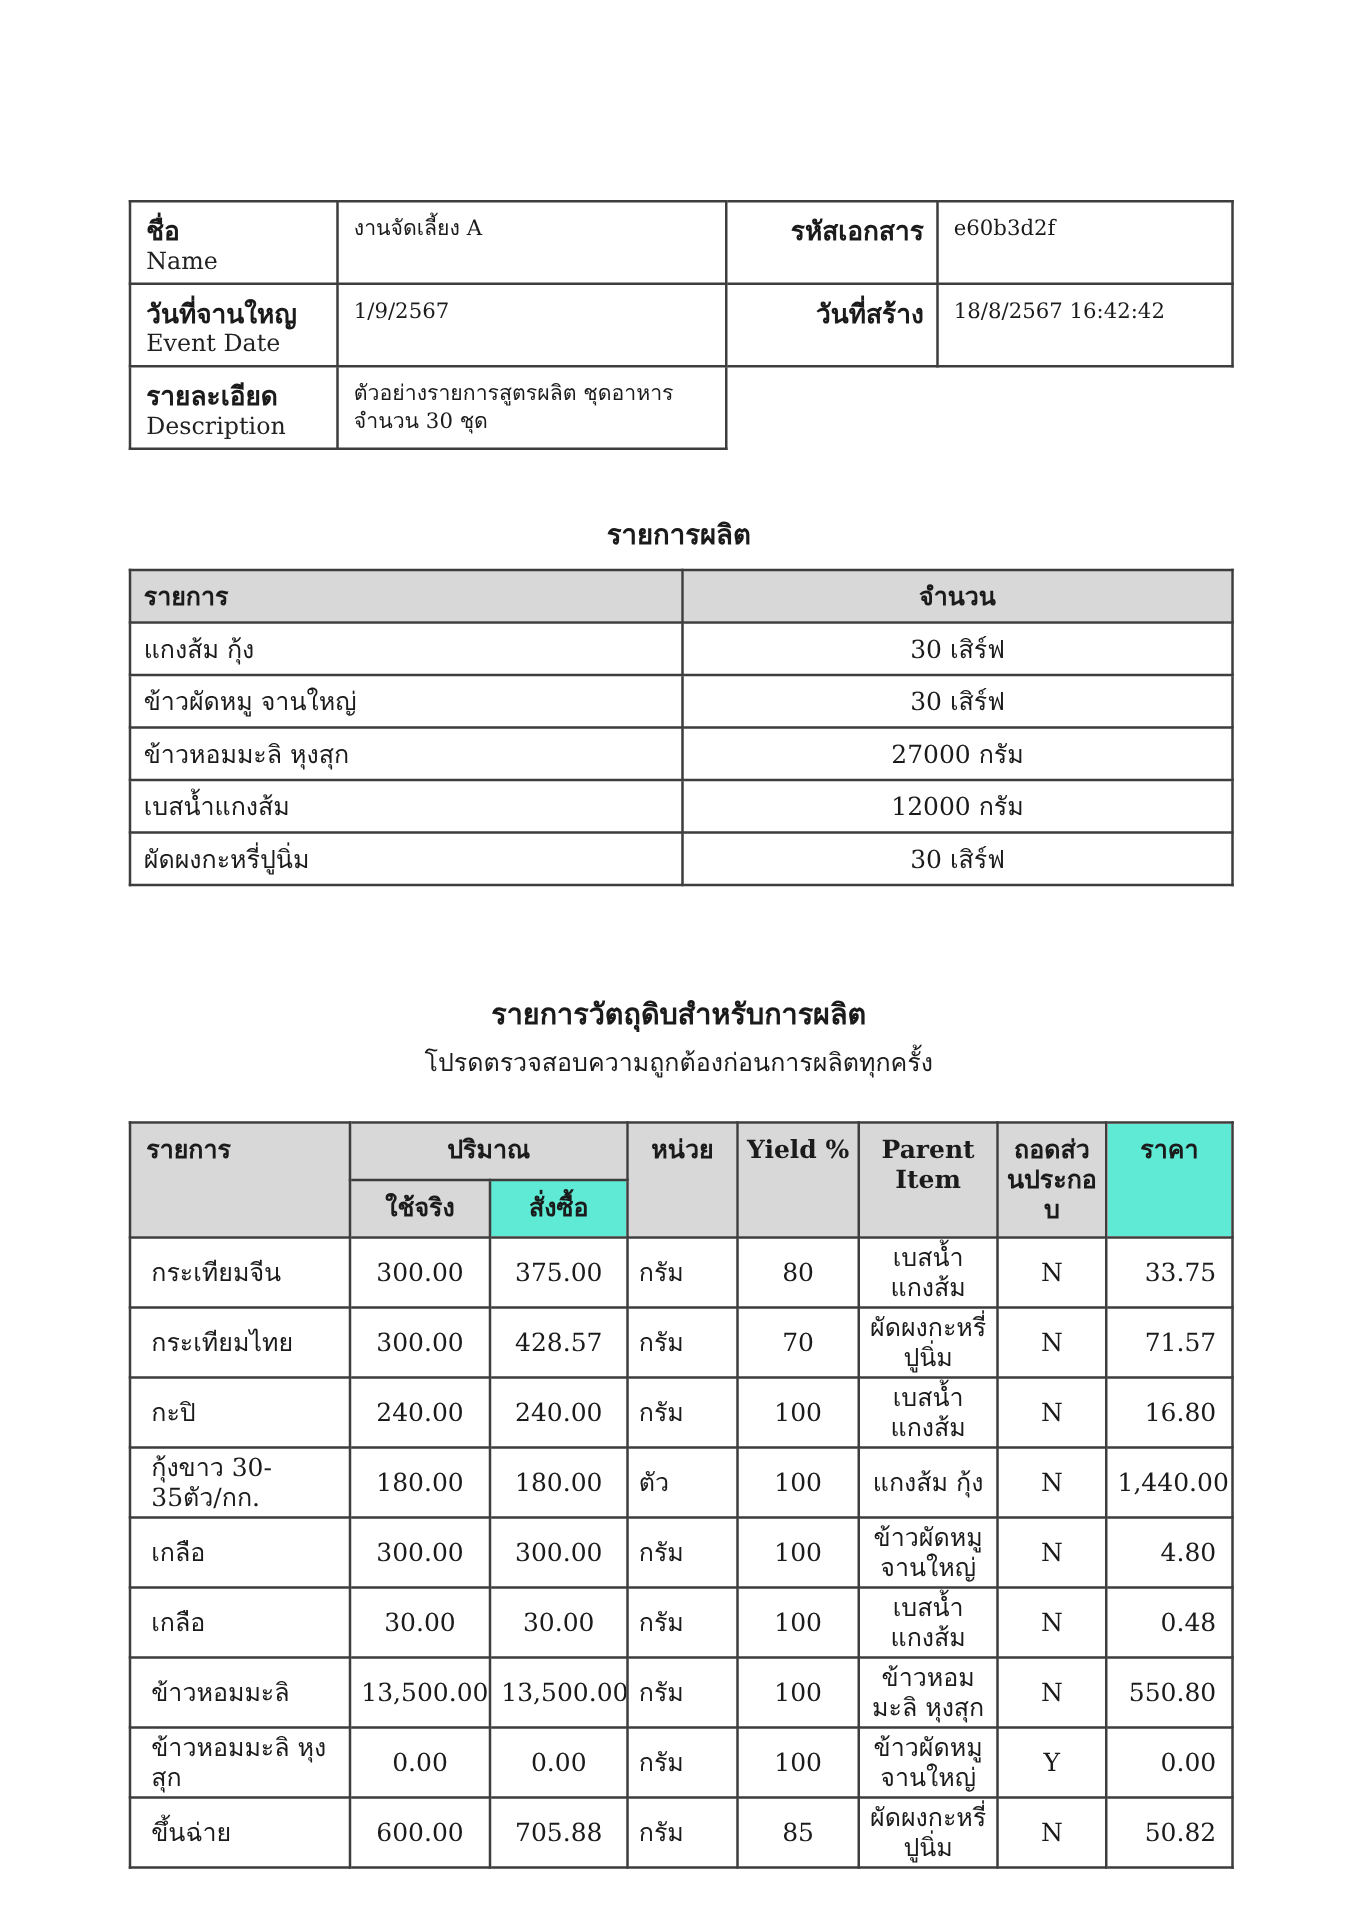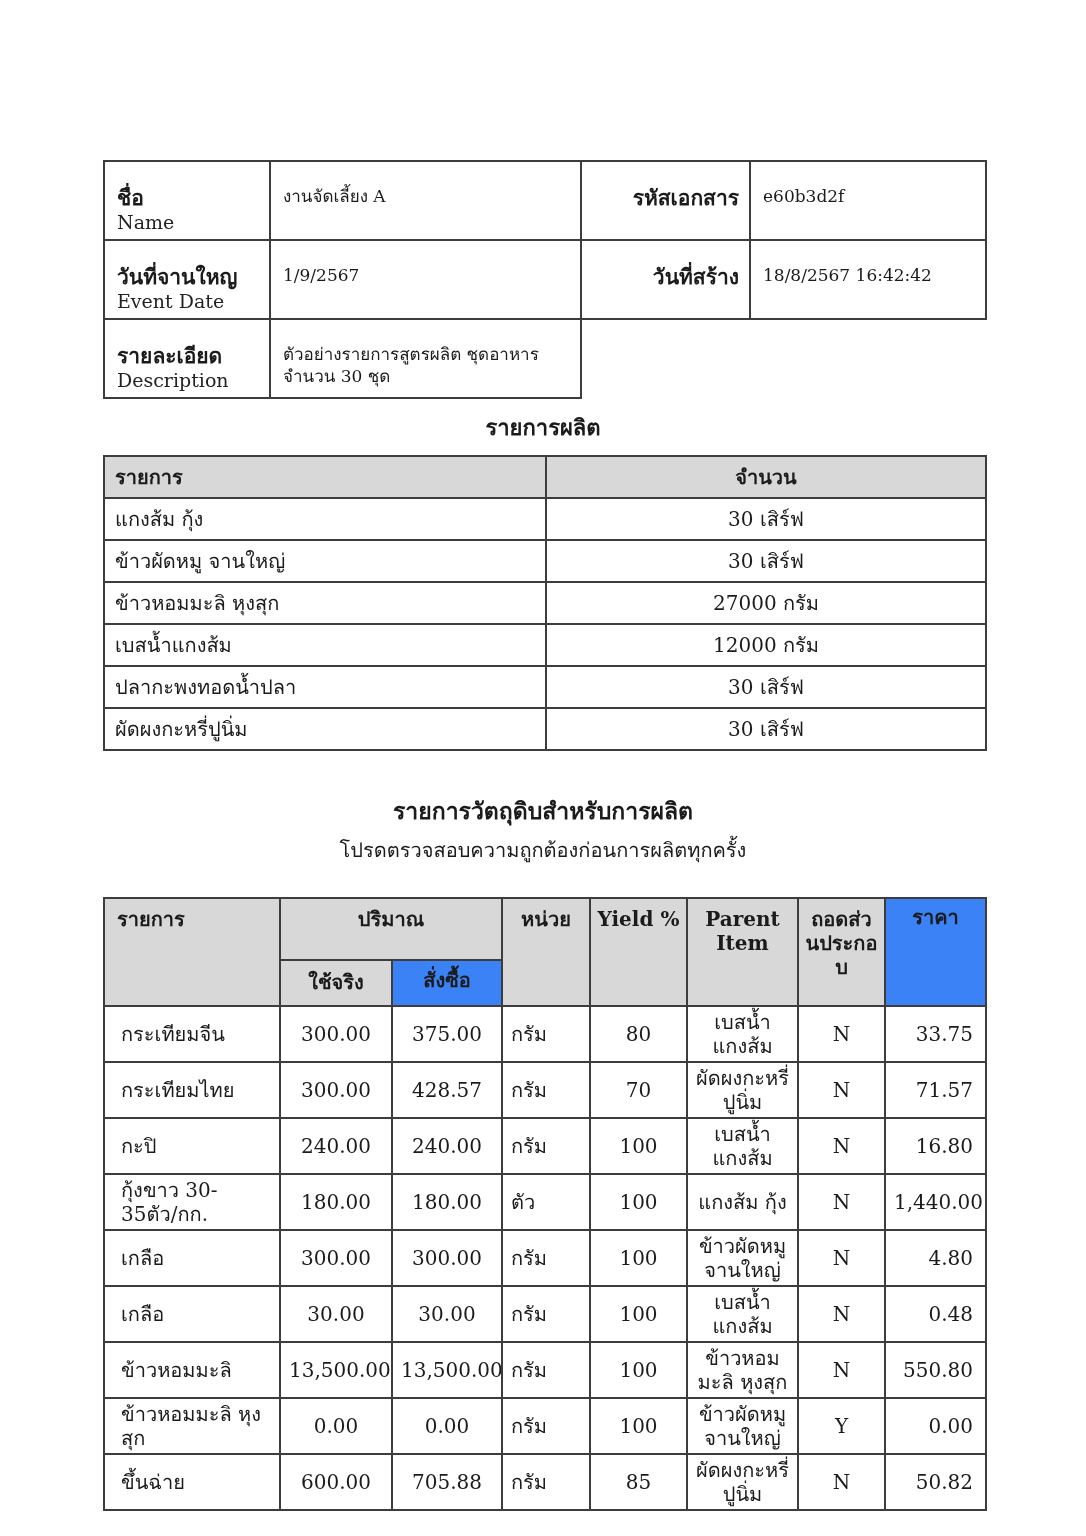--- a/index.html
+++ b/index.html
@@ -5,21 +5,21 @@
   * { margin:0; padding:0; box-sizing:border-box; }
   html,body { background:#ffffff; }
   body { font-family:"DejaVu Serif","Liberation Serif",serif; color:#1b1b1b; }
   .page { position:relative; width:1086px; height:1536px; background:#ffffff; overflow:hidden; margin:0 auto; }
 
   table { border-collapse:collapse; table-layout:fixed; }
   td, th { border:2px solid #3d3d3d; overflow:hidden; }
 
   
   .info-table { position:absolute; left:103px; top:160px; width:882px; }
-  .info-table td { vertical-align:top; padding:23px 10px 4px 12px; }
+  .info-table td { vertical-align:top; padding:10px 10px 4px 12px; }
   .lbl-th { font-weight:bold; font-size:21px; line-height:1.25; }
   .lbl-en { font-size:19px; line-height:1.25; color:#222; }
   .info-val { font-size:17px; line-height:1.3; }
   .lbl-right { text-align:right; }
   .noborder { border:none !important; background:#ffffff; }
 
   
   .center-line { position:absolute; left:0; width:100%; text-align:center; }
   .sec-title { font-weight:bold; font-size:22px; }
   .sec-sub { font-size:20px; }
@@ -27,22 +27,22 @@
   
   .prod-table { position:absolute; left:103px; top:455px; width:882px; font-size:20px; }
   .prod-table th { background:#d8d8d8; font-weight:bold; height:42px; padding:4px 10px; }
   .prod-table td { height:40px; padding:4px 10px; vertical-align:middle; }
   .al { text-align:left; } .ac { text-align:center; } .ar { text-align:right; }
 
   
   .mat-table { position:absolute; left:103px; top:897px; width:882px; font-size:20px; }
   .mat-table th { background:#d8d8d8; font-weight:bold; vertical-align:top; padding:8px 6px 4px 6px; line-height:1.2; }
   .mat-table th.item-h { text-align:left; padding-left:12px; }
-  .mat-table th.orange { background:#3b82f6;font-family:Liberation Mono, monospace; }
-  .mat-table th.qty-group { height:62px; }
+  .mat-table th.orange { background:#5eead4; }
+  .mat-table th.qty-group { height:46px; }
   .mat-table th.sub { height:46px; vertical-align:middle; padding-top:2px; }
   .mat-table th.breakable { word-break:break-all; }
   .mat-table td { height:56px; vertical-align:middle; padding:3px 8px; line-height:1.2; }
   .mat-table td.item-c { padding-left:16px;margin-top:40px; }
   .mat-table td.price-c { padding-right:12px; }
 </style>
 </head>
 <body>
 
 <div class="page">
@@ -113,24 +113,20 @@
         <tr>
           <td class="al">ข้าวหอมมะลิ หุงสุก</td>
           <td class="ac">27000 กรัม</td>
         </tr>
 
         <tr>
           <td class="al">เบสน้ำแกงส้ม</td>
           <td class="ac">12000 กรัม</td>
         </tr>
 
-        <tr>
-          <td class="al">ปลากะพงทอดน้ำปลา</td>
-          <td class="ac">30 เสิร์ฟ</td>
-        </tr>
 
         <tr>
           <td class="al">ผัดผงกะหรี่ปูนิ่ม</td>
           <td class="ac">30 เสิร์ฟ</td>
         </tr>
       </tbody>
   </table>
 
   <div class="center-line sec-title" style="top:793px; font-size:23px">รายการวัตถุดิบสำหรับการผลิต</div>
   <div class="center-line sec-sub" style="top:834px">โปรดตรวจสอบความถูกต้องก่อนการผลิตทุกครั้ง</div>

